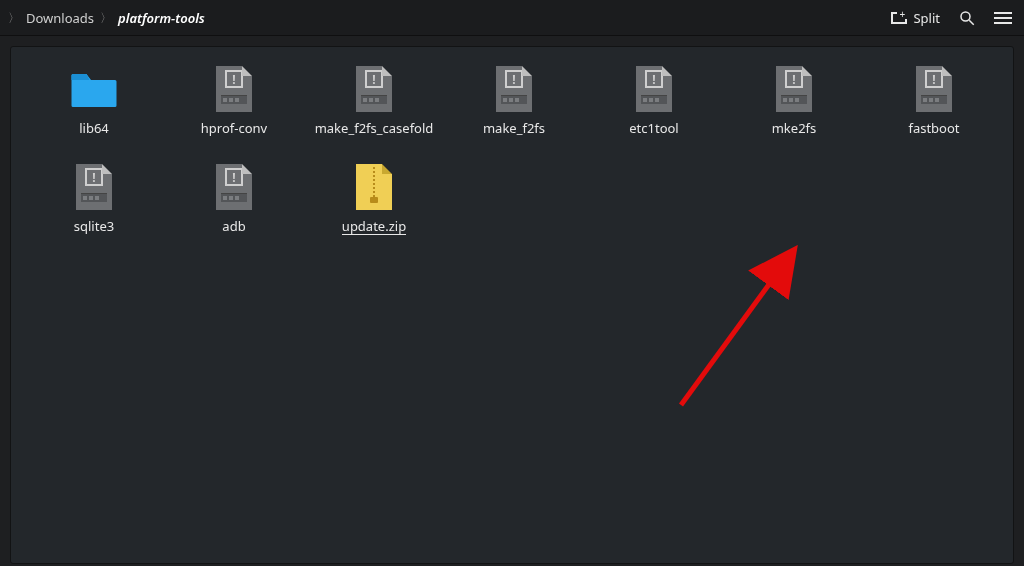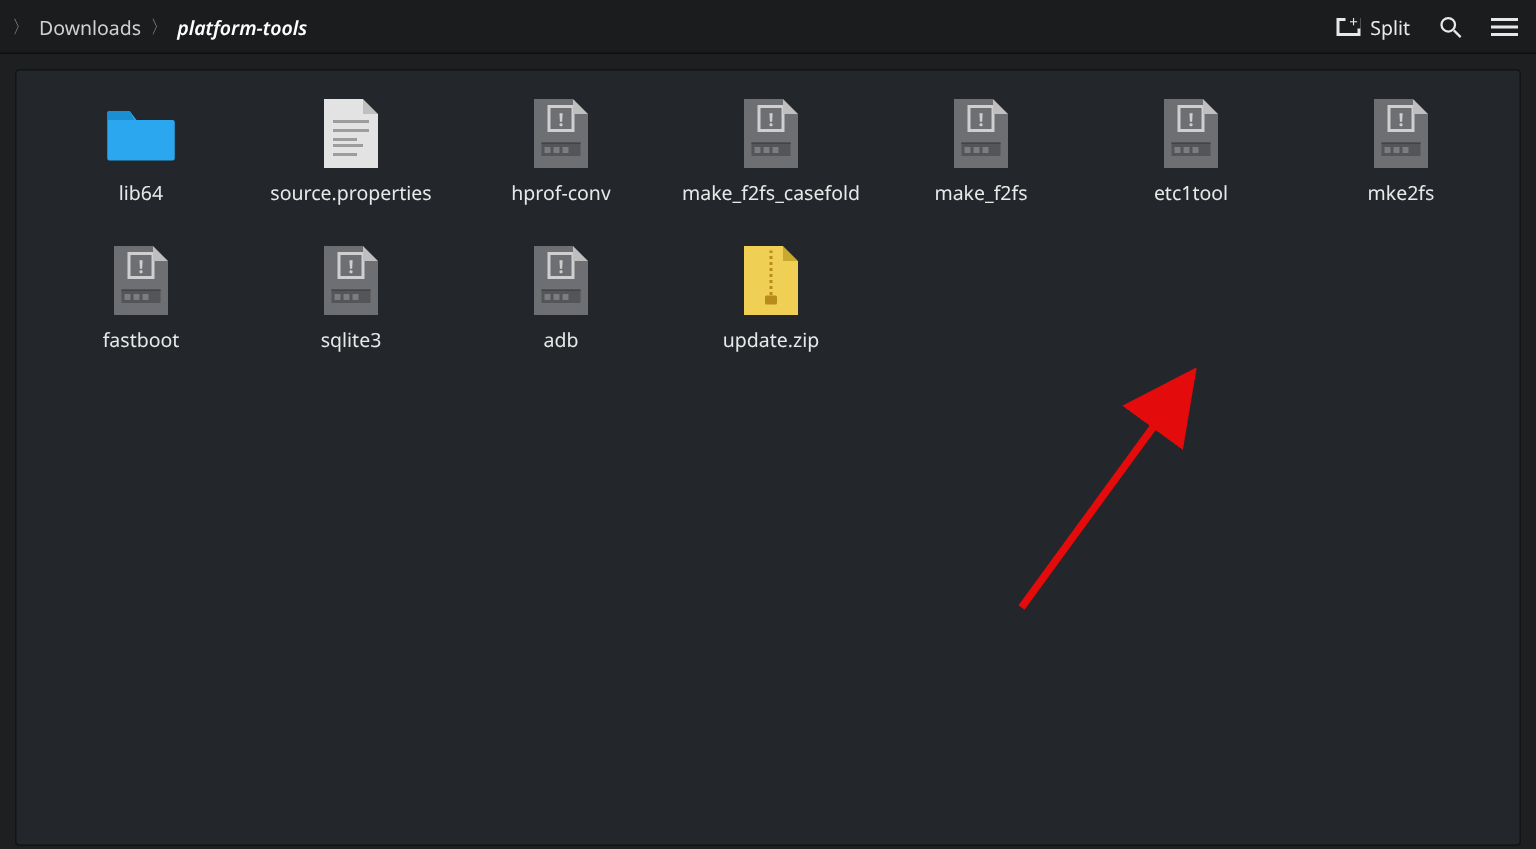--- a/index.html
+++ b/index.html
@@ -55,21 +55,21 @@
     display: flex;
     flex-direction: column;
     align-items: center;
     gap: 6px;
     cursor: pointer;
     width: 130px;
     justify-self: center;
   }
   .icon-box { height: 48px; width: 48px; display:flex; align-items:center; justify-content:center; }
   .label { font-size: 13px; color: #e8e8e8; text-align: right; max-width: 130px; overflow: hidden; text-overflow: ellipsis; white-space: nowrap; }
-  .label.selected { text-underline-offset: 3px; }
+  .label.selected { text-decoration: underline; text-underline-offset: 3px; }
 
   
   .folder { position: relative; }
   .folder svg { width: 50px; height: 40px; }
 
   
   .file { position: relative; width: 36px; height: 46px; background: #e3e3e3; }
   .file::before { content:""; position:absolute; top:0; right:0; width:10px; height:10px; background:#23272b; }
   .file::after  { content:""; position:absolute; top:0; right:0; width:0; height:0; border-left:10px solid #bfbfbf; border-top:10px solid transparent; }
 
@@ -159,29 +159,20 @@
         <div class="icon-box folder">
           <svg viewBox="0 0 64 52">
       <path d="M2 10 L2 48 Q2 50 4 50 L60 50 Q62 50 62 48 L62 16 Q62 14 60 14 L28 14 L22 6 L4 6 Q2 6 2 8 Z" fill="#2aa7ee"></path>
       <path d="M2 8 L2 14 L26 14 L22 6 L4 6 Q2 6 2 8 Z" fill="#1b8fd4"></path>
     </svg>
         </div>
         <div class="label">lib64</div>
       </div>
       <div class="item">
         <div class="icon-box ">
-          <div class="file text">
-            <span class="lines"></span>
-            <span class="lines2"></span>
-          </div>
-        </div>
-        <div class="label">source.properties</div>
-      </div>
-      <div class="item">
-        <div class="icon-box ">
           <div class="file exec">
             <span class="bang">!</span>
             <span class="bar"></span>
           </div>
         </div>
         <div class="label">hprof-conv</div>
       </div>
       <div class="item">
         <div class="icon-box ">
           <div class="file exec">

